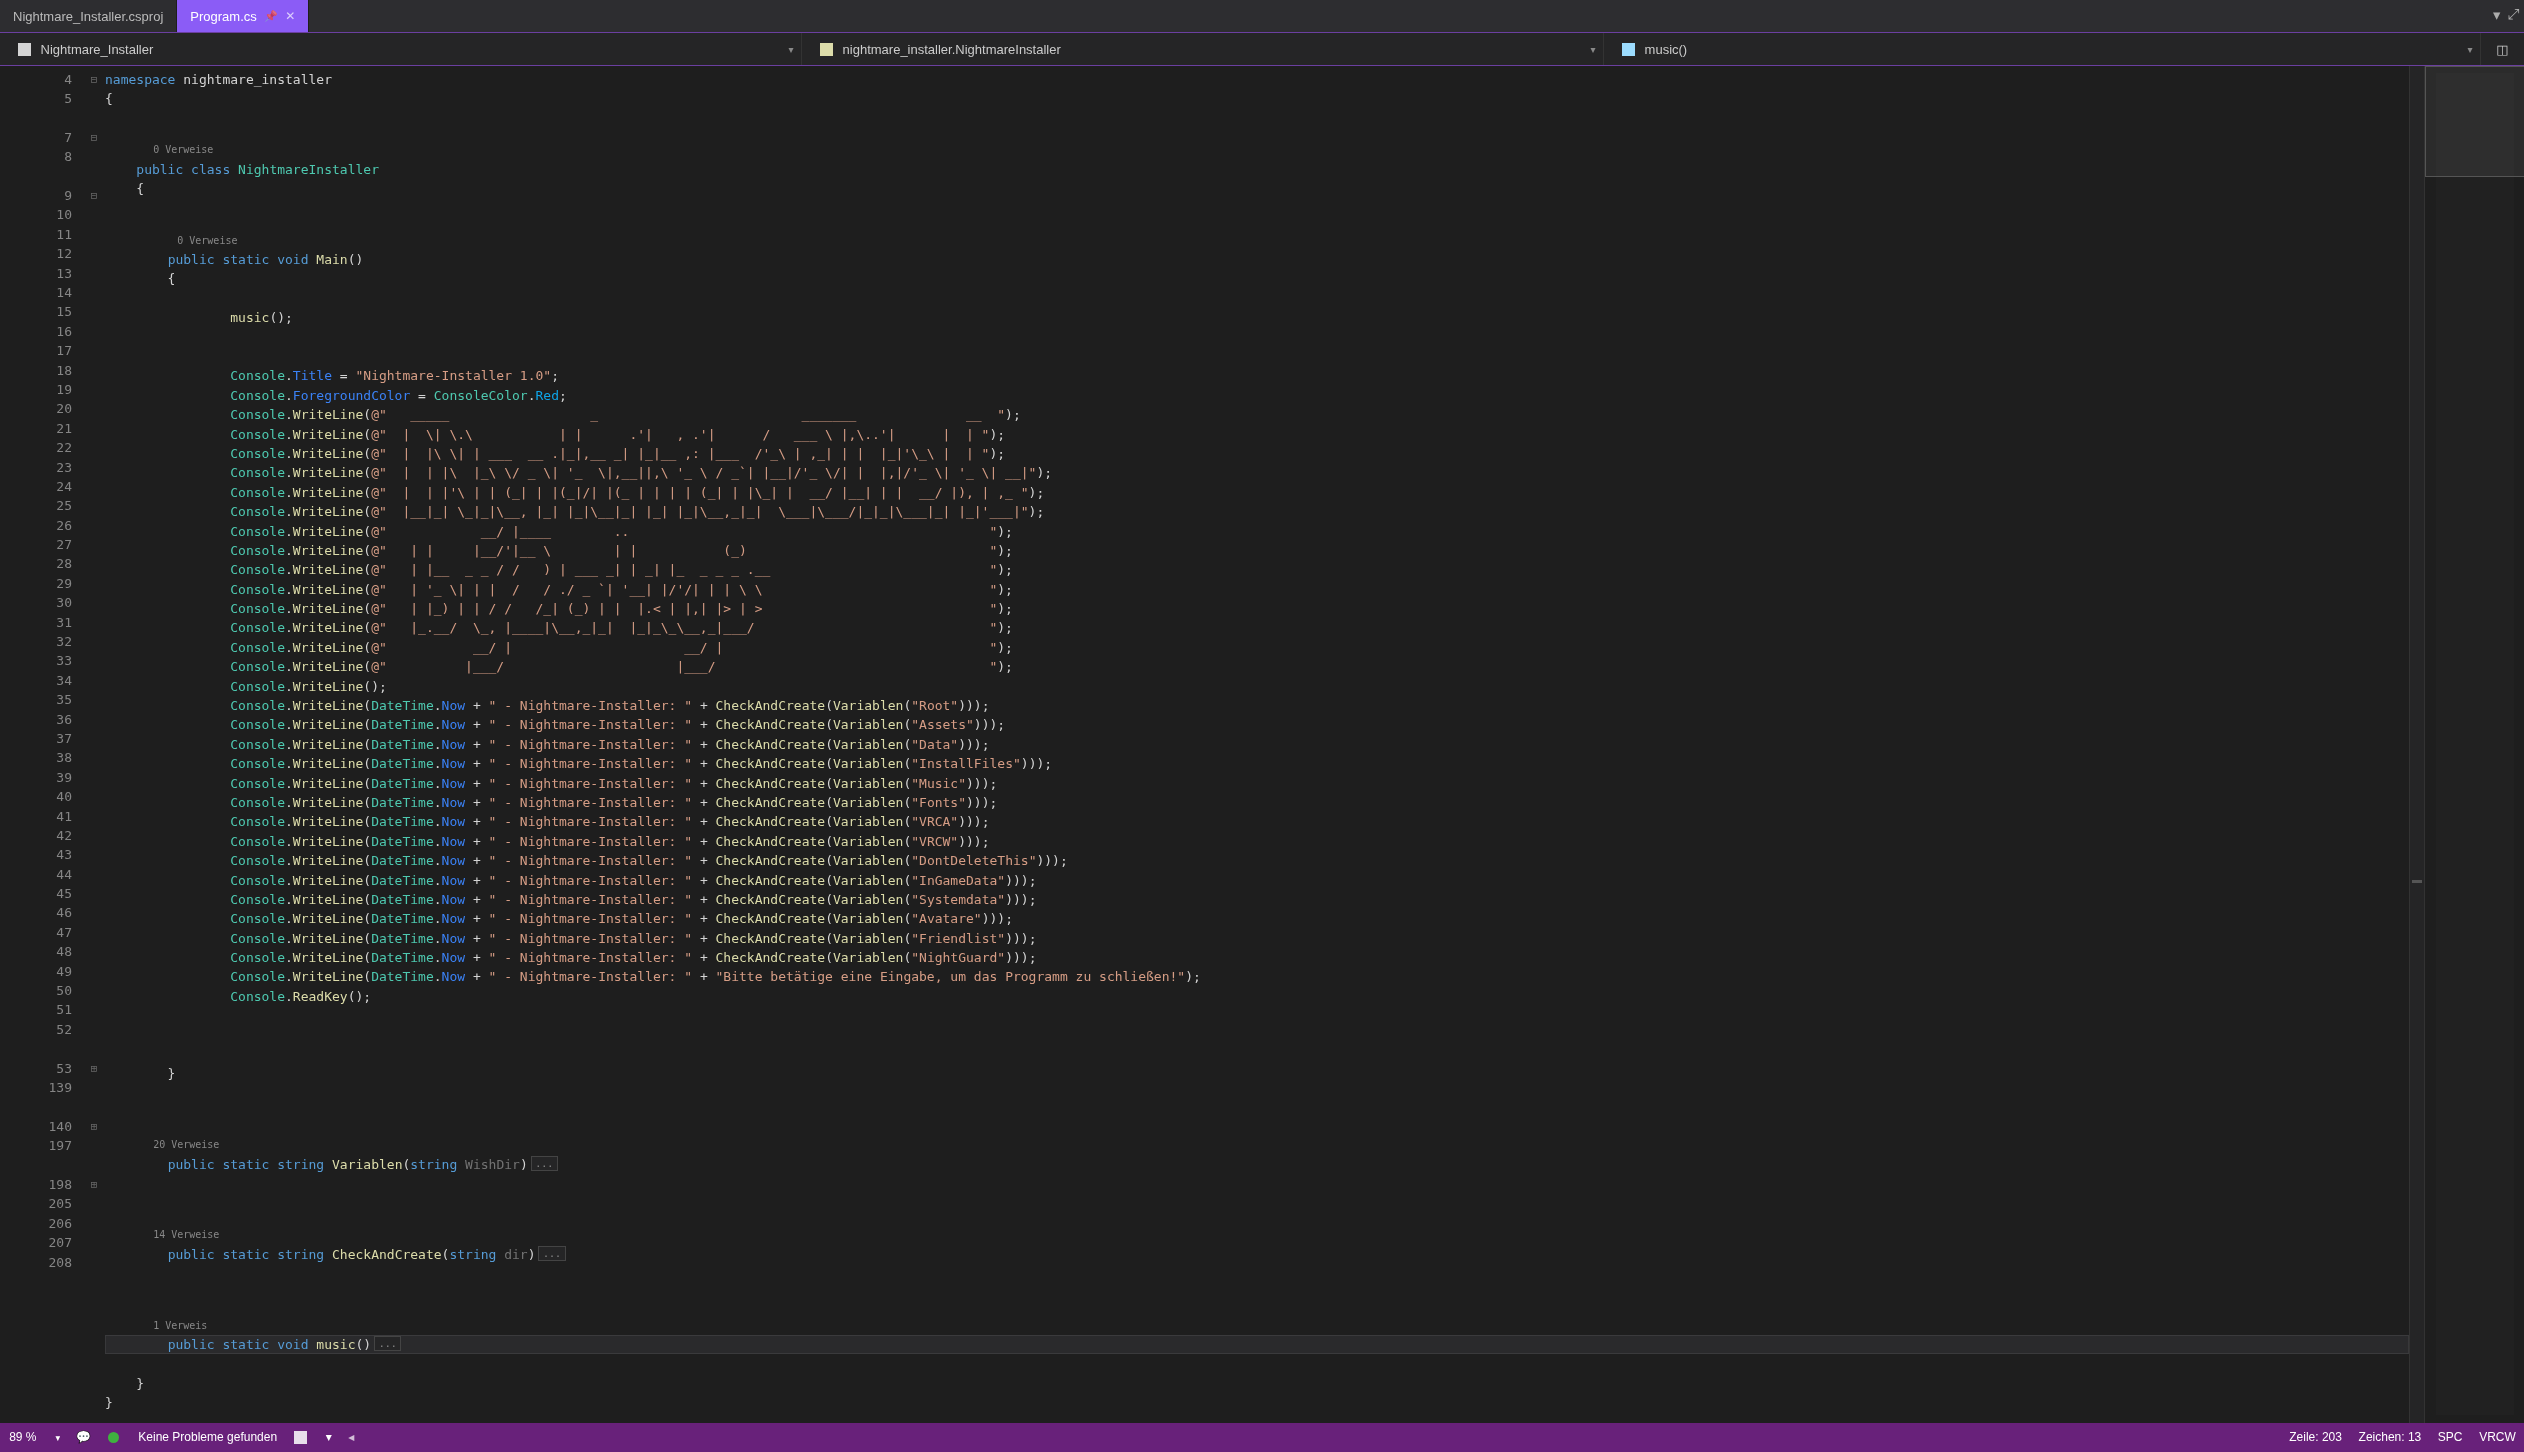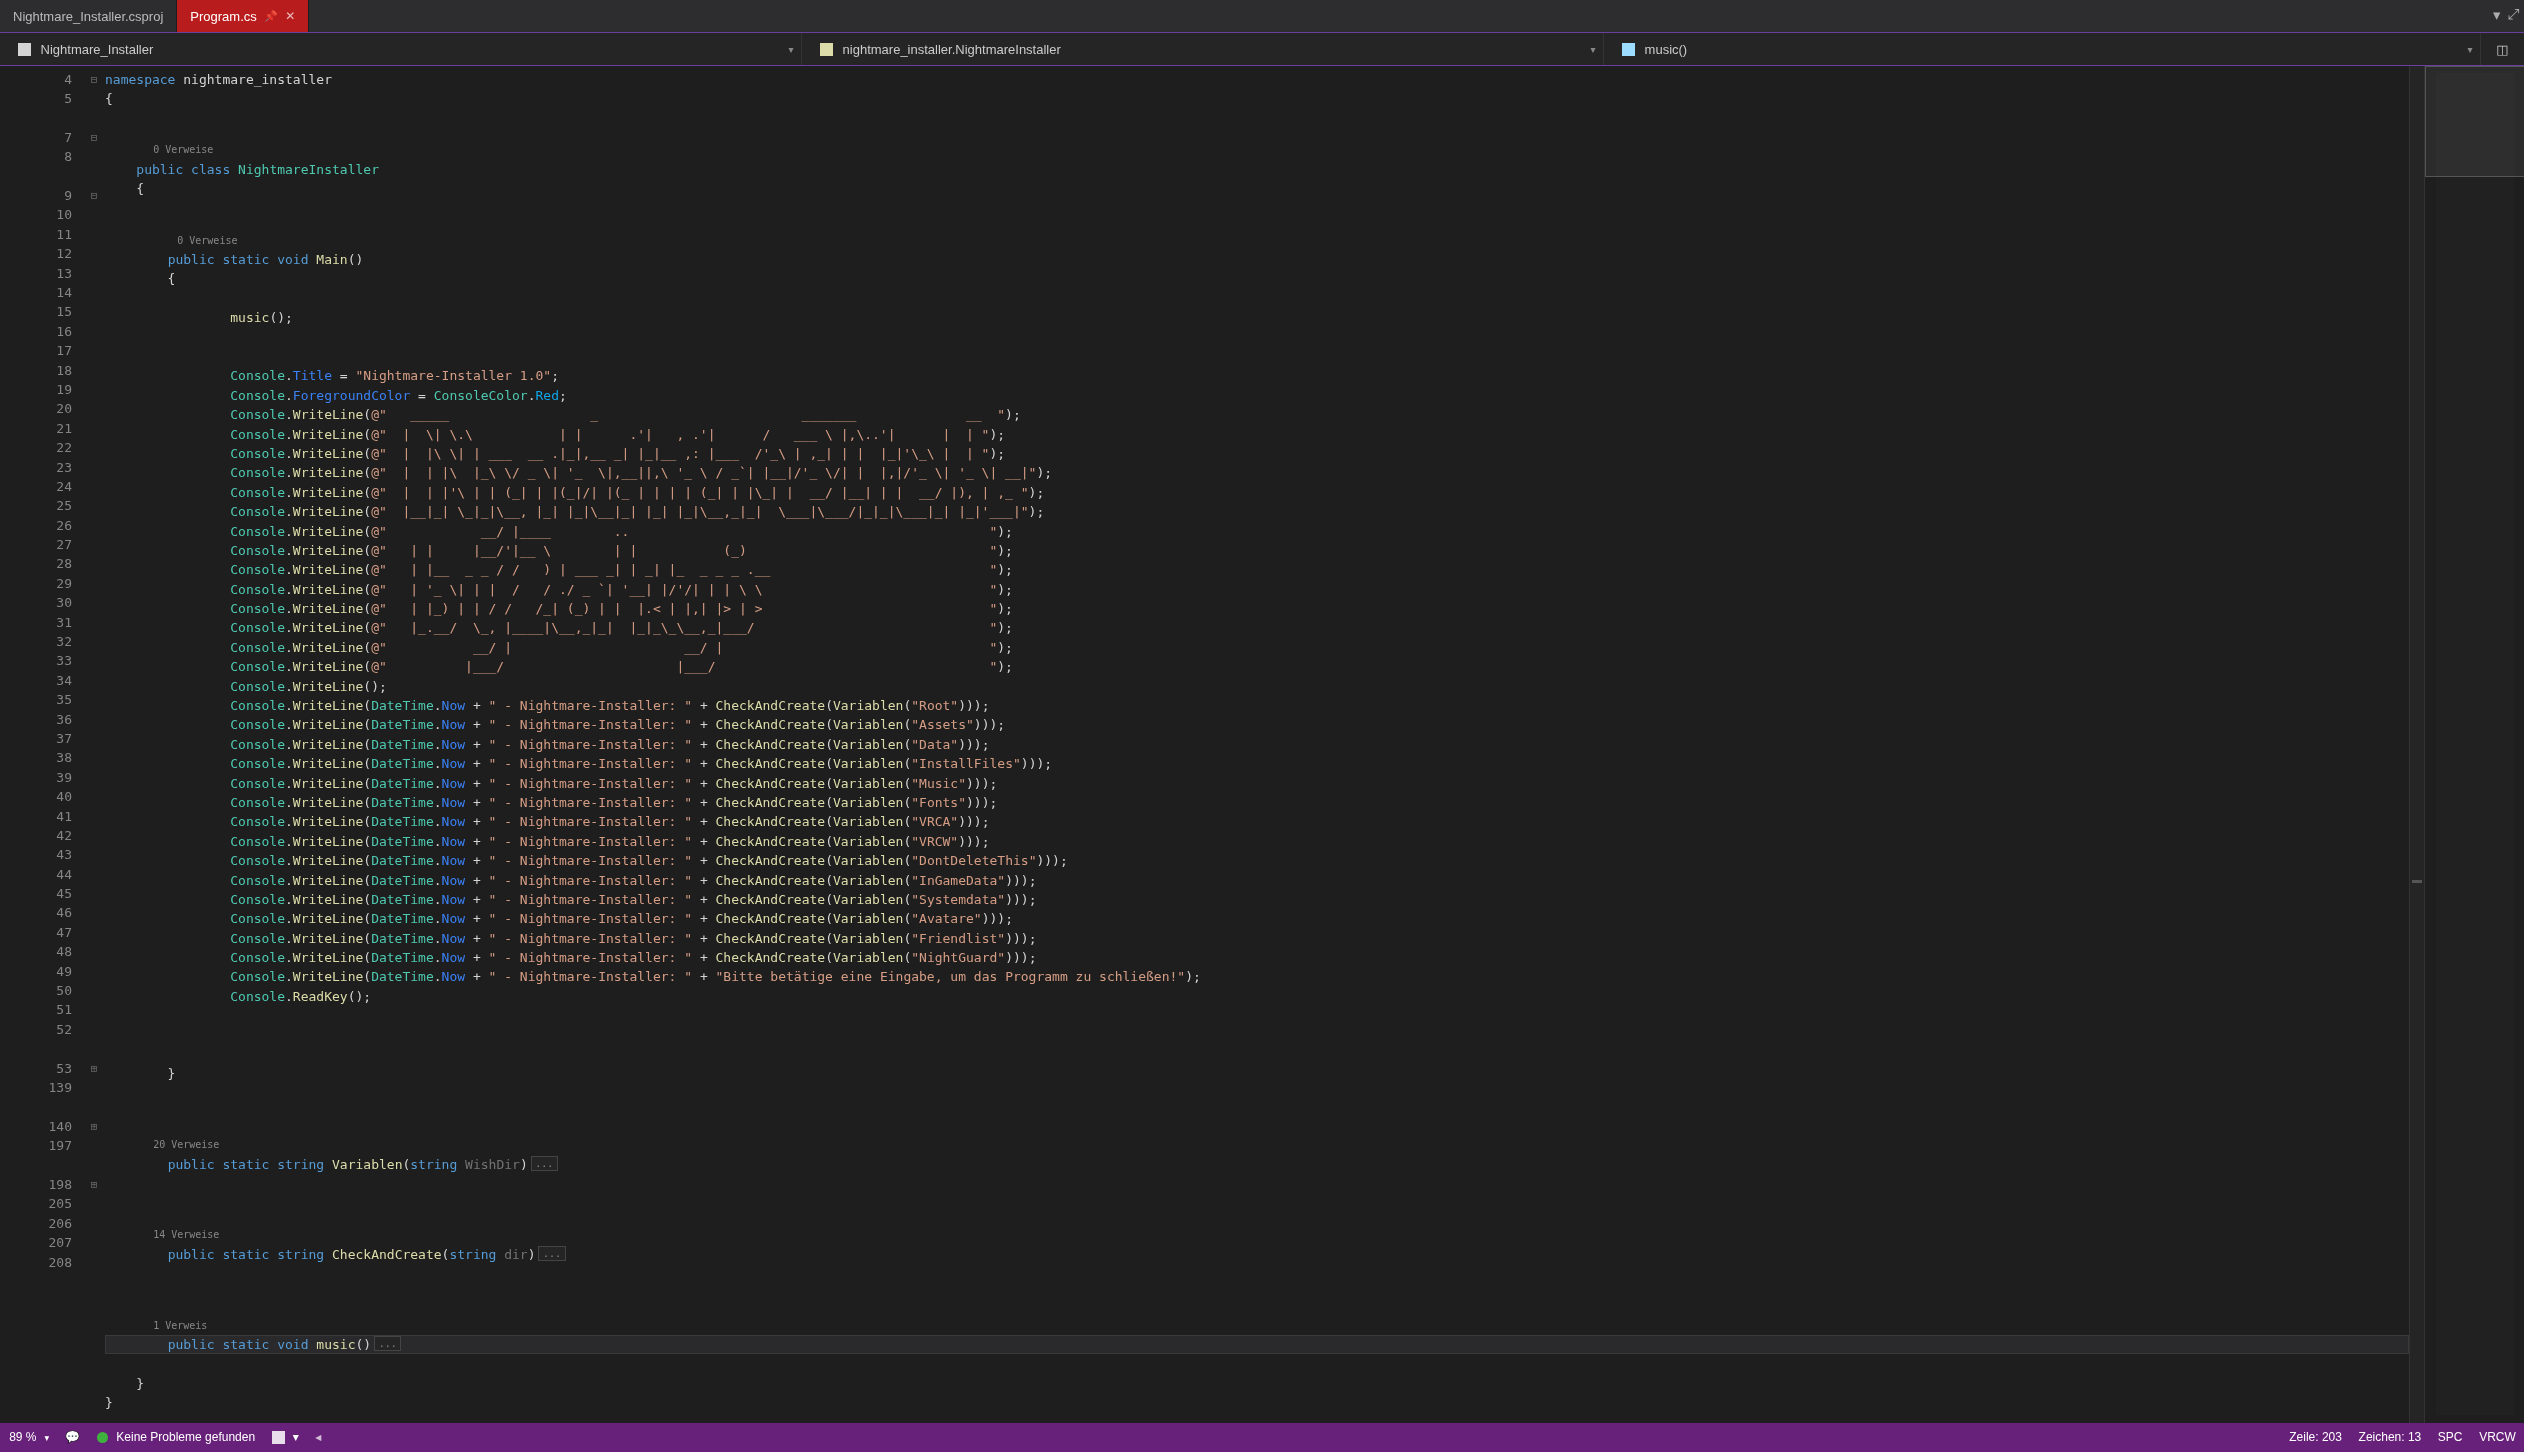--- a/index.html
+++ b/index.html
@@ -3,21 +3,21 @@
 <meta charset="utf-8">
 <style>
 * { margin:0; padding:0; box-sizing:border-box; }
 html,body { width:100%; height:100%; background:#1e1e1e; font-family:"Segoe UI",sans-serif; font-size:11px; color:#ccc; overflow:hidden; }
 .root { display:flex; flex-direction:column; width:2525px; height:1452px; background:#1e1e1e; transform-origin:top left; }
 .root, .root * { box-sizing:border-box; }
 
 
 .tabs { display:flex; background:#2d2d30; height:33px; align-items:stretch; border-bottom:1.8px solid #6b3fa0; position:relative; }
 .tab { display:flex; align-items:center; padding:12px 13px; color:#bbb; font-size:13px; gap:7.4px; border-right:0.9px solid #1e1e1e; }
-.tab.active { background:#b91c1c; color:#fff; }
+.tab.active { background:#8b5cf6; color:#fff; }
 .tab .close { font-size:12px; opacity:.7; }
 .tab .pin { font-size:11px; opacity:.7; }
 .win-controls { position:absolute; right:5.5px; top:5.5px; display:flex; gap:7.4px; color:#ccc; }
 .win-controls span { font-size:14.7px; opacity:.8; }
 
 
 .navbar { display:flex; background:#252526; height:33px; border-bottom:1.8px solid #6b3fa0; }
 .navcell { display:flex; align-items:center; padding:0 18.4px; font-size:13px; color:#ccc; border-right:0.9px solid #333; gap:9.2px; position:relative; }
 .navcell .chev { position:absolute; right:7.4px; opacity:.6; font-size:10px; }
 .nav-icon { width:13px; height:13px; display:inline-block; background:#c586c0; }
@@ -50,21 +50,21 @@
 
 .minimap { width:101px; background:#1e1e1e; border-left:0.9px solid #333; position:relative; }
 .minimap::before{content:'';position:absolute;inset:7.4px 11px 7.4px 11px;background:linear-gradient(#2a2a2a 0 0) 0 0/1.8px 4.6px repeat,#1e1e1e;opacity:.25;}
 .mm-view { position:absolute; left:0; right:0; top:0; height:111px; background:rgba(120,120,120,.15); border:0.9px solid #555; }
 .scroll-annot { width:14.7px; background:#252526; border-left:0.9px solid #333; position:relative; }
 .scroll-annot .mark { position:absolute; left:1.8px; right:1.8px; height:2.8px; }
 
 
 .statusbar { height:29.5px; background:#68217a; display:flex; align-items:center; color:#fff; font-size:12px; padding:0 9.2px; gap:16.6px; }
 .statusbar .sep { flex:1; }
-.statusbar .pill { display:flex; align-items:center; gap:8px; }
+.statusbar .pill { display:flex; align-items:center; gap:19px; }
 .statusbar .dot-ok { width:11px; height:11px; border-radius:50%; background:#3fb13f; display:inline-block; }
 .statusbar .brush { width:13px; height:13px; background:#fff; opacity:.85; display:inline-block; }
 
 </style>
 </head>
 <body>
 
 <div class="root" id="root" style="transform: scale(1);">
 
   <div class="tabs">

